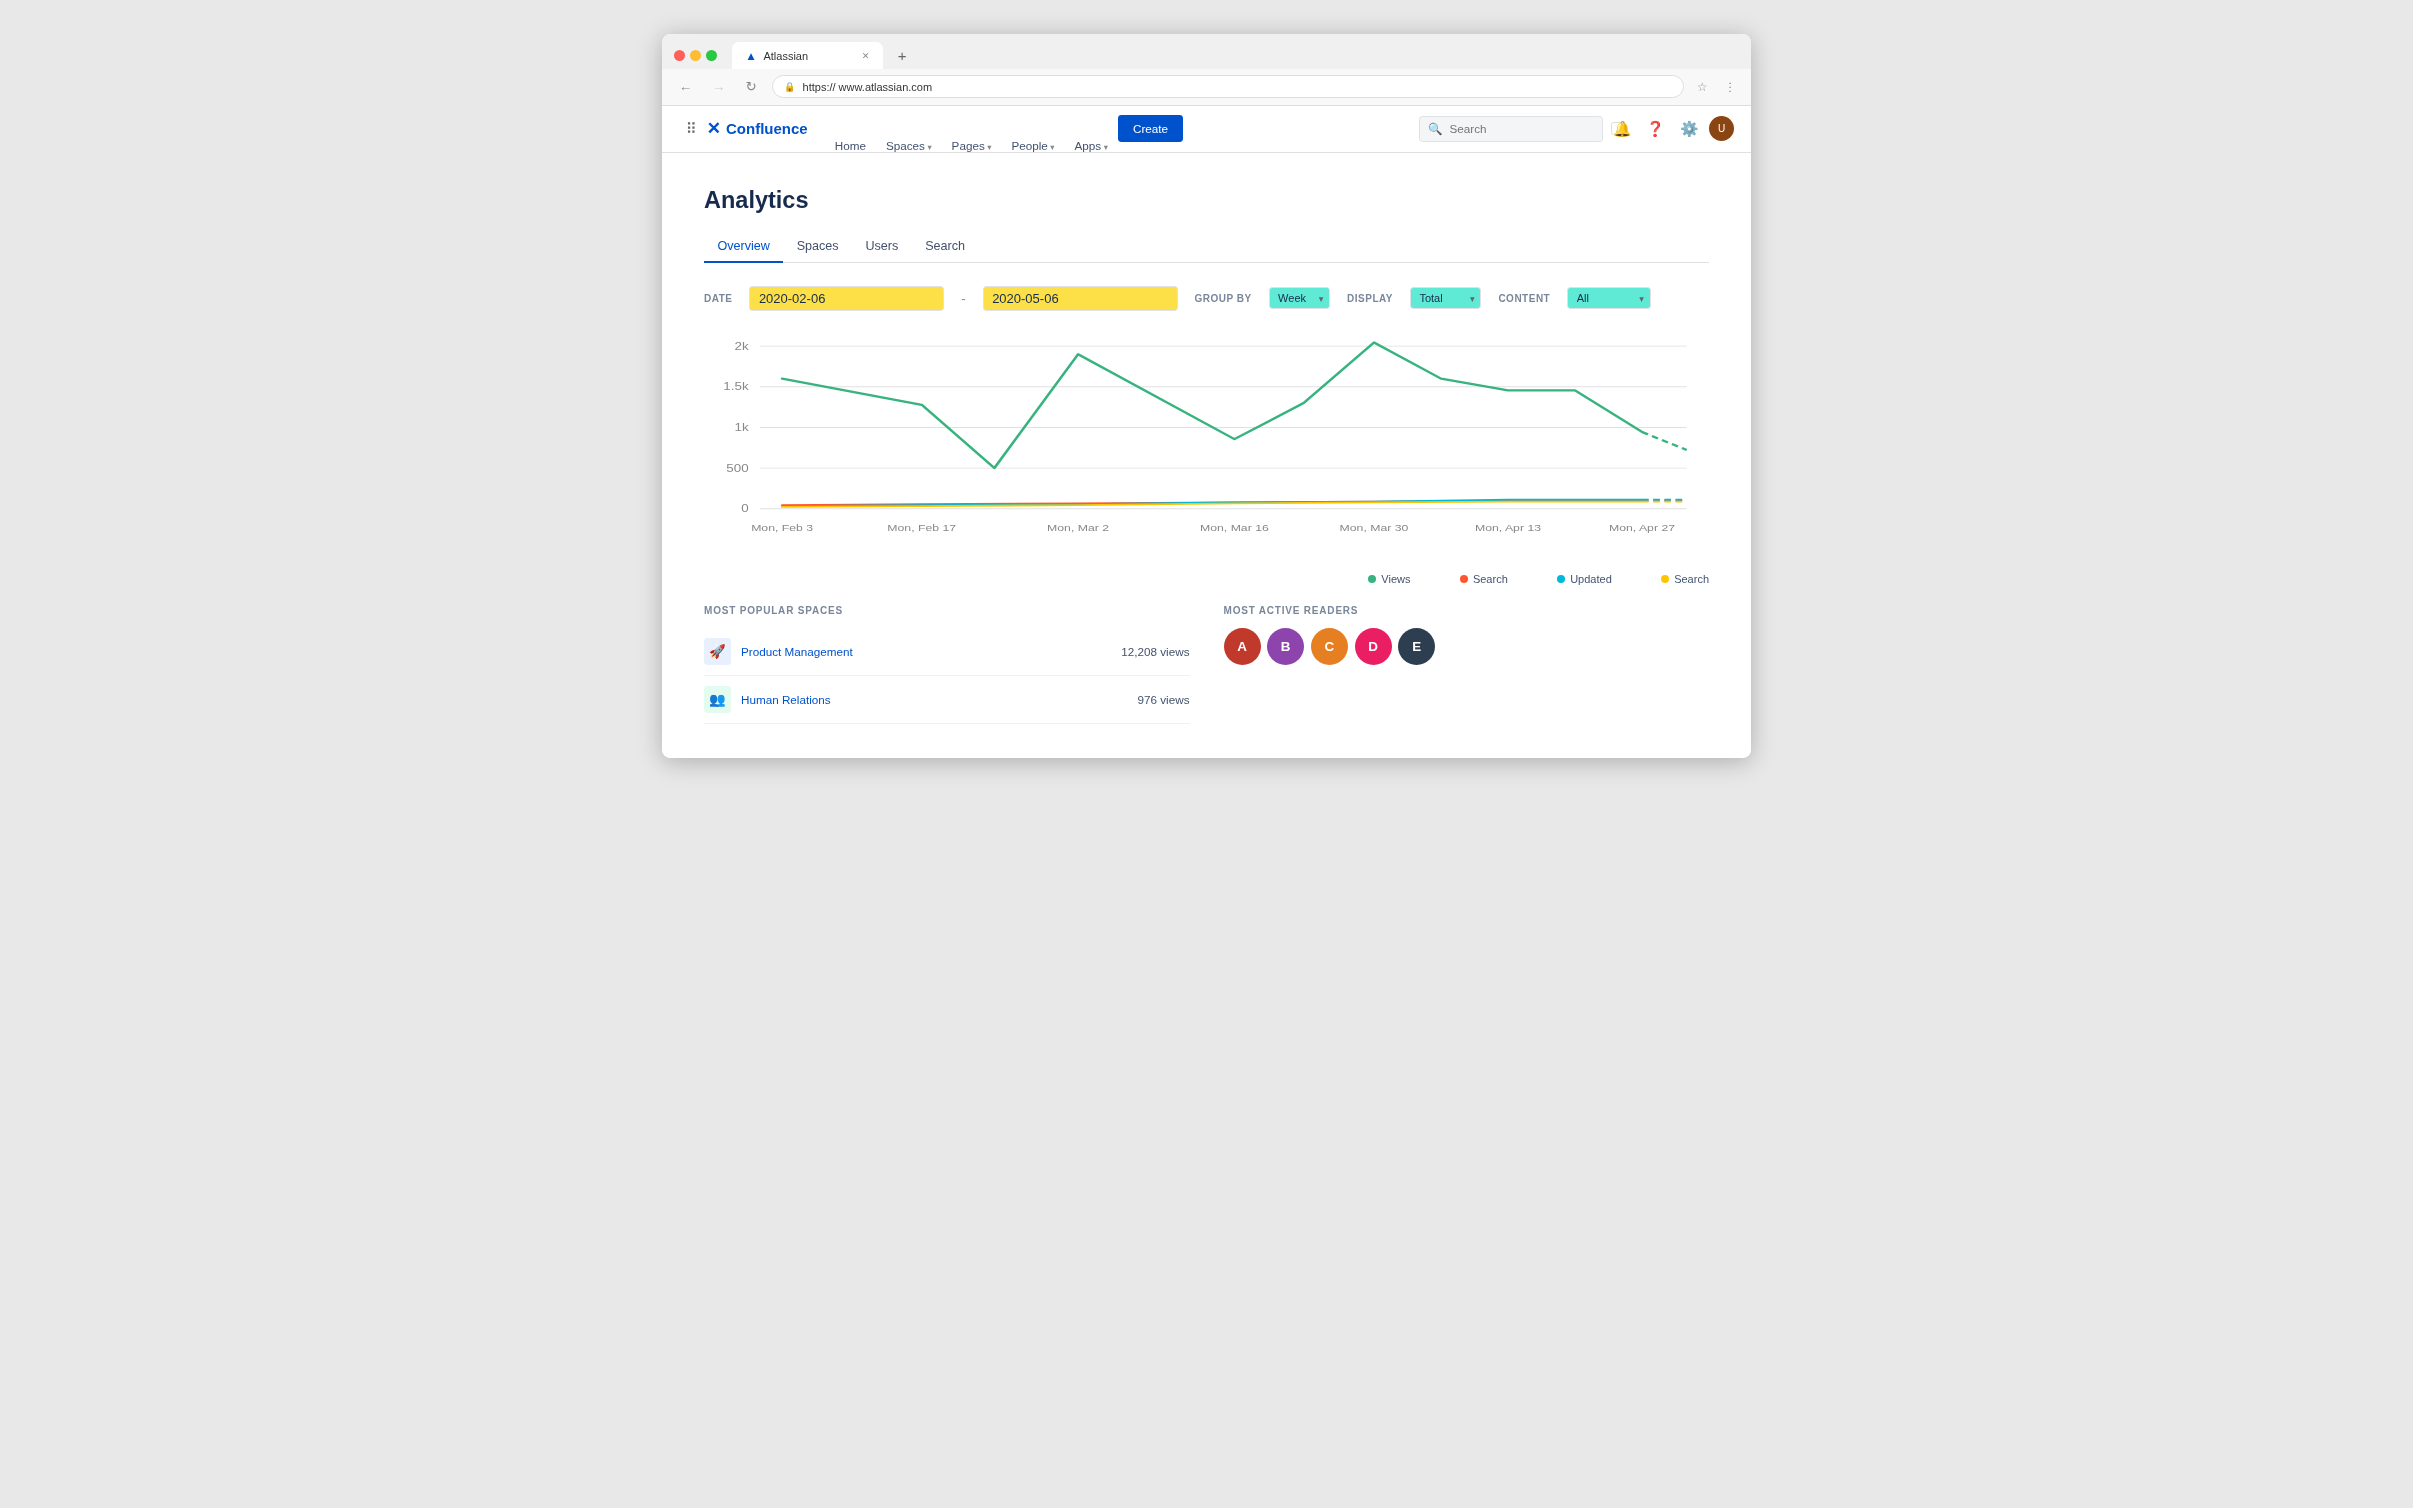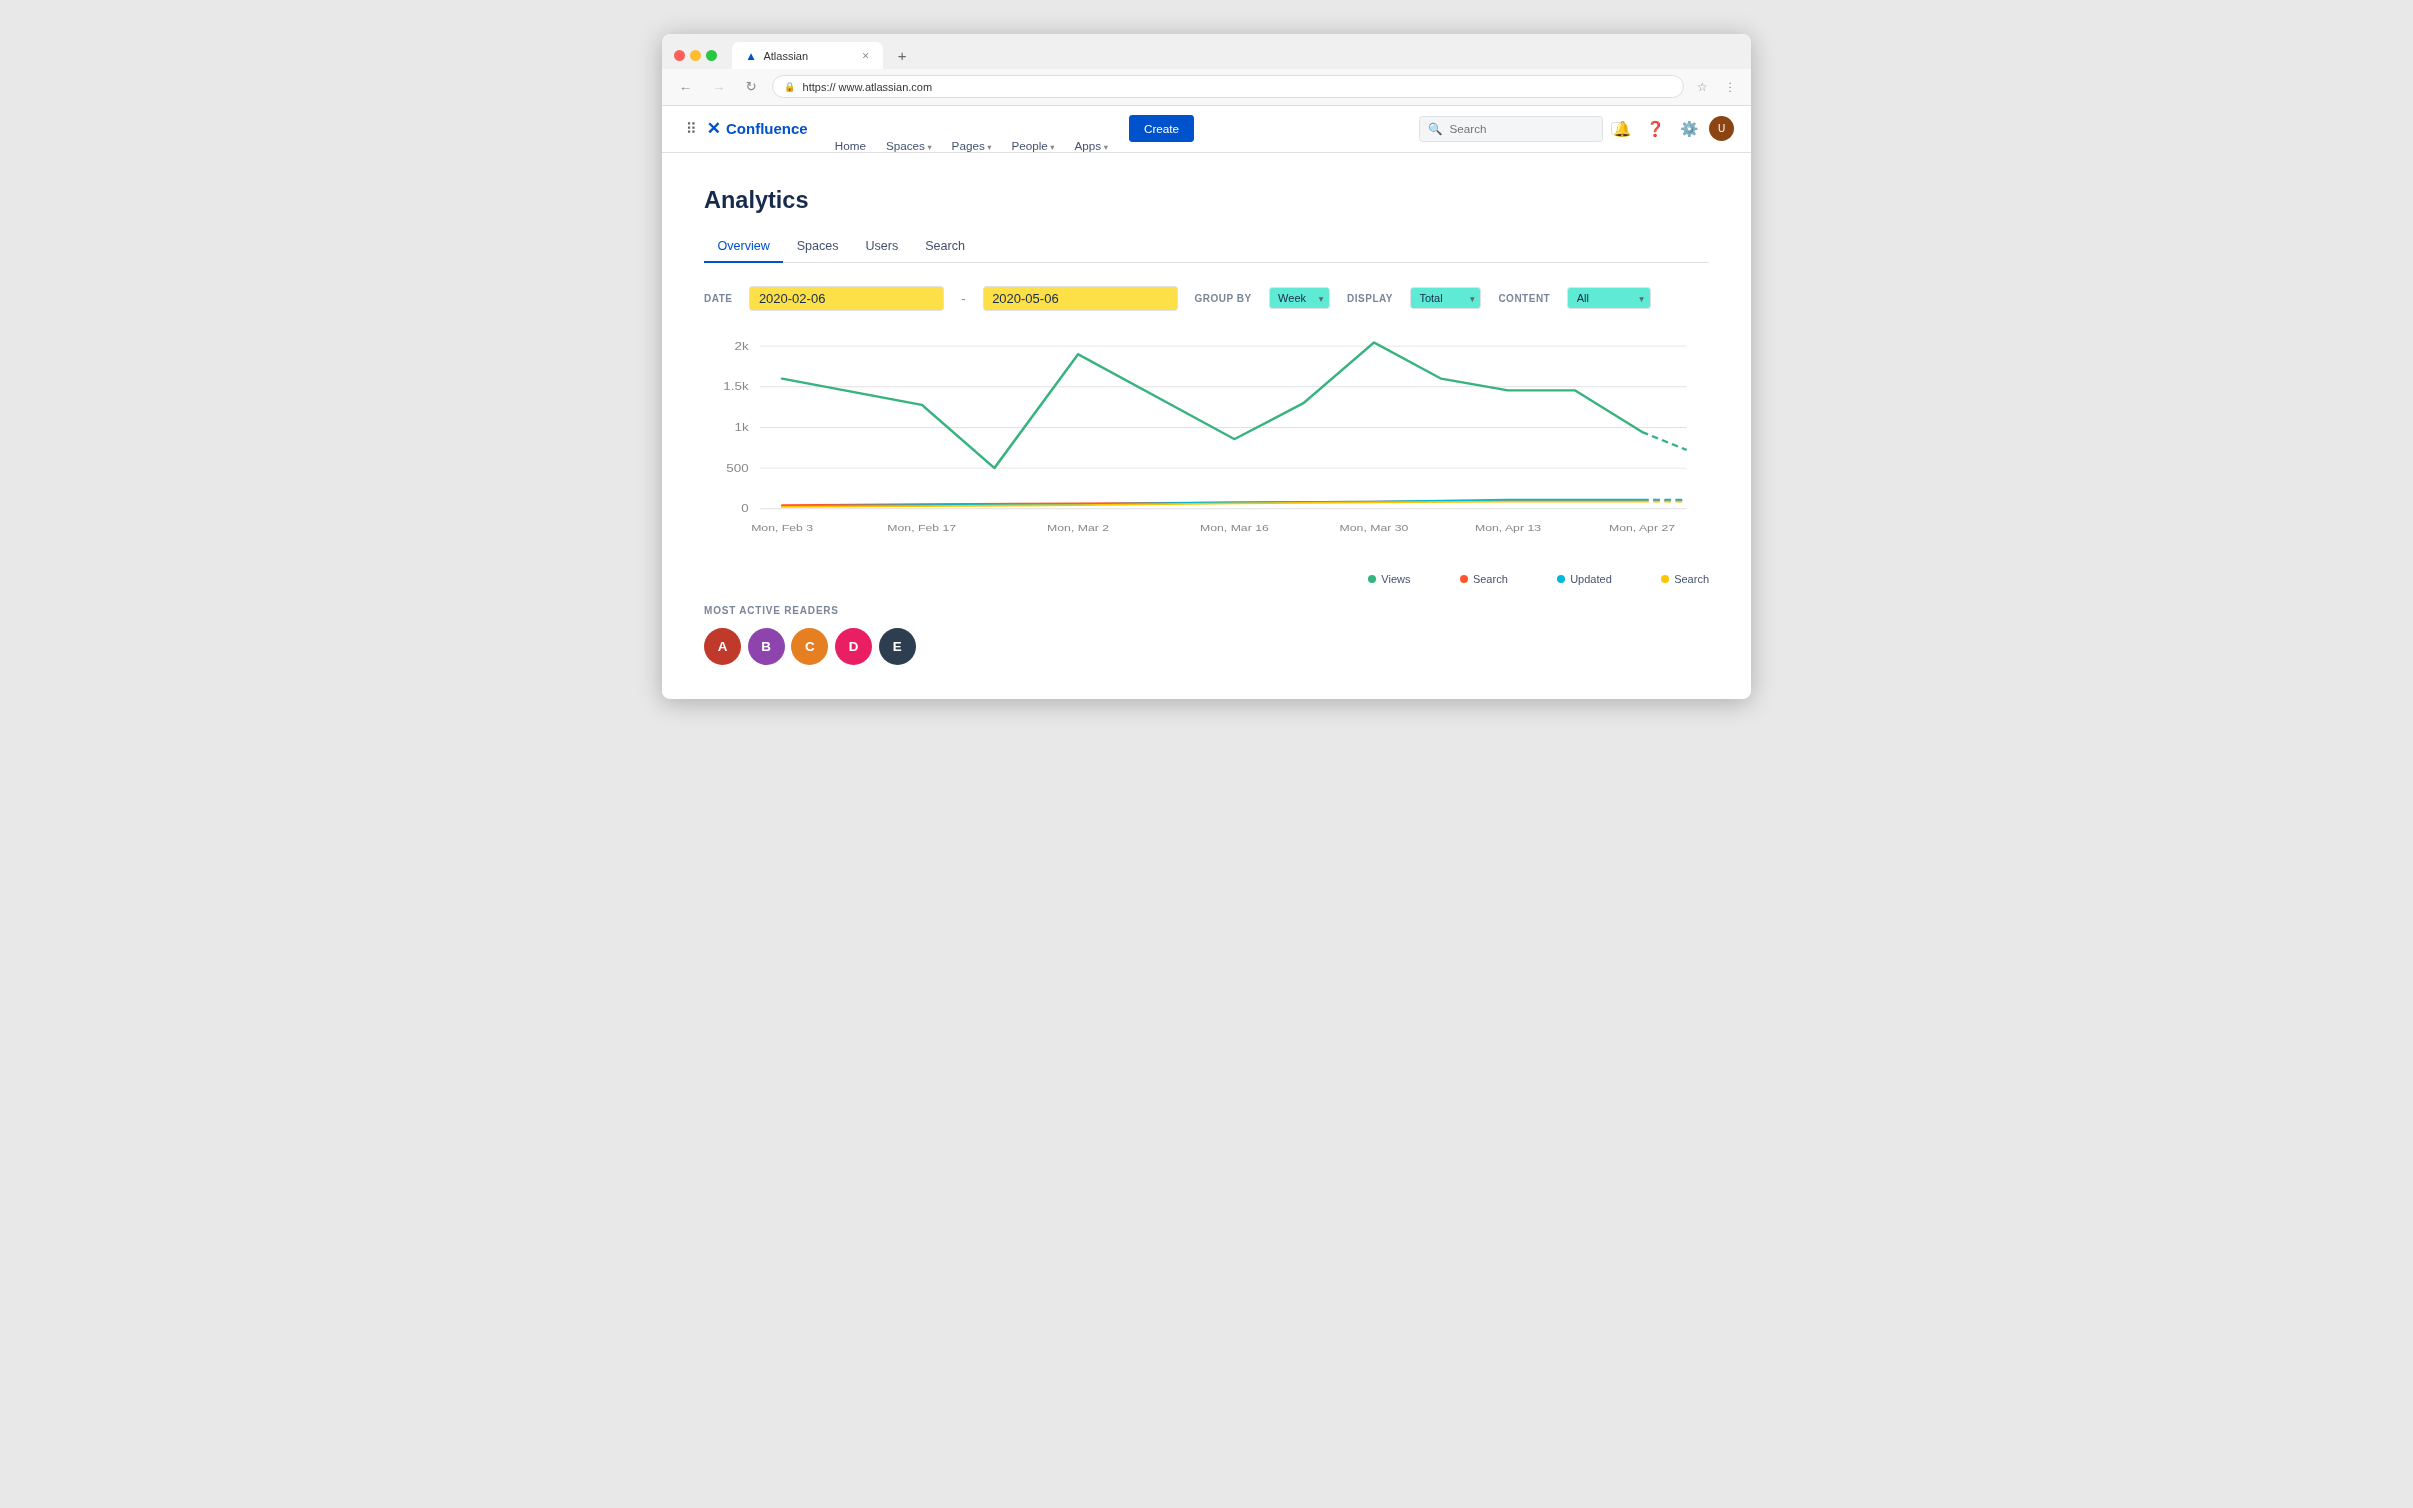--- a/index.html
+++ b/index.html
@@ -99,21 +99,21 @@
 
     .create-btn {
       background: #0052cc;
       color: #fff;
       border: none;
       border-radius: 3.4px;
       padding: 6.7px 15px;
       font-size: 11.7px;
       font-weight: 500;
       cursor: pointer;
-      margin-left: 11px;
+      margin-left: 0;
     }
 
     .nav-right { margin-left: auto; display: flex; align-items: center; gap: 5px; }
     .search-bar {
       display: flex;
       align-items: center;
       background: #f4f5f7;
       border: 0.8px solid #dfe1e6;
       border-radius: 3.4px;
       padding: 5px 8.4px;
@@ -366,20 +366,33 @@
         <span>Updated</span>
       </div>
       <div class="legend-item">
         <div class="legend-dot" style="background:#ffc400;"></div>
         <span>Search</span>
       </div>
     </div>
 
     <div class="bottom-sections">
 
+      <div class="section-left">
+        <div class="section-title">MOST POPULAR SPACES</div>
+        <div class="space-item">
+          <div class="space-icon" style="background:#e8f0fe;">🚀</div>
+          <span class="space-name">Product Management</span>
+          <span class="space-views">12,208 views</span>
+        </div>
+        <div class="space-item">
+          <div class="space-icon" style="background:#e3fcef;">👥</div>
+          <span class="space-name">Human Relations</span>
+          <span class="space-views">976 views</span>
+        </div>
+      </div>
 
       <div class="section-right">
         <div class="section-title">MOST ACTIVE READERS</div>
         <div class="readers-avatars">
           <div class="avatar-circle" style="background:#c0392b;">A</div>
           <div class="avatar-circle" style="background:#8e44ad;">B</div>
           <div class="avatar-circle" style="background:#e67e22;">C</div>
           <div class="avatar-circle" style="background:#e91e63;">D</div>
           <div class="avatar-circle" style="background:#2c3e50;">E</div>
         </div>

